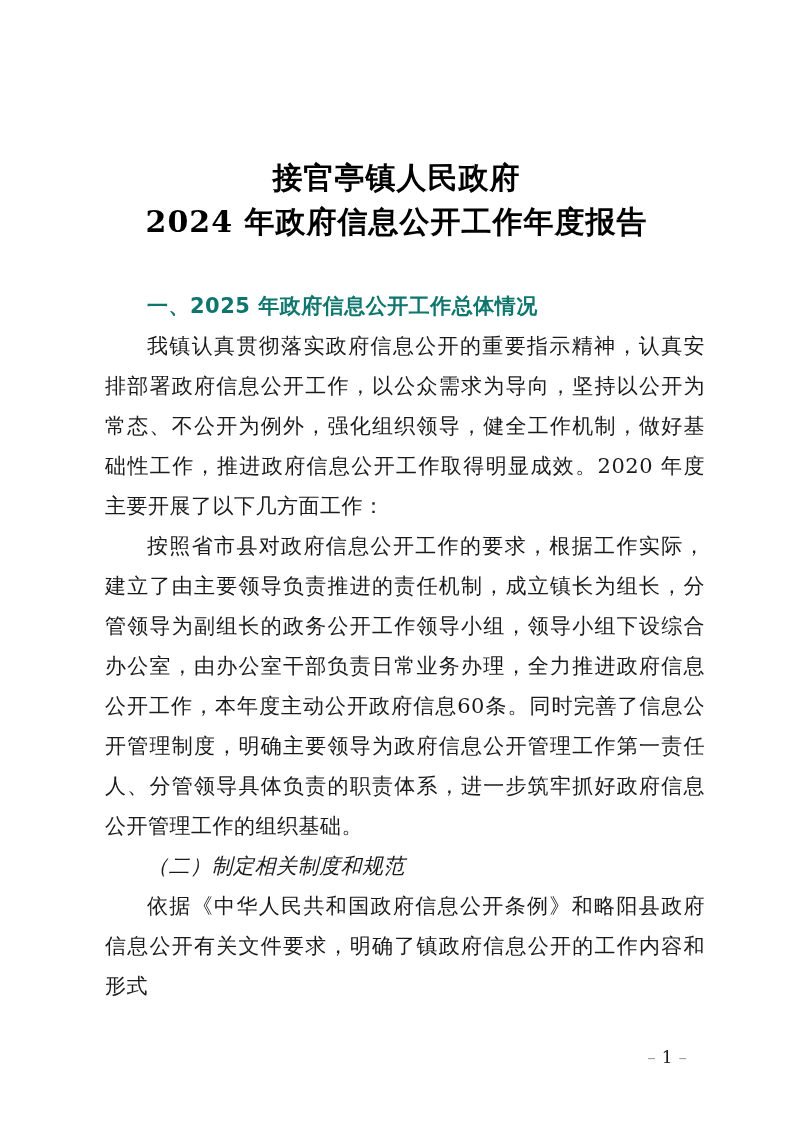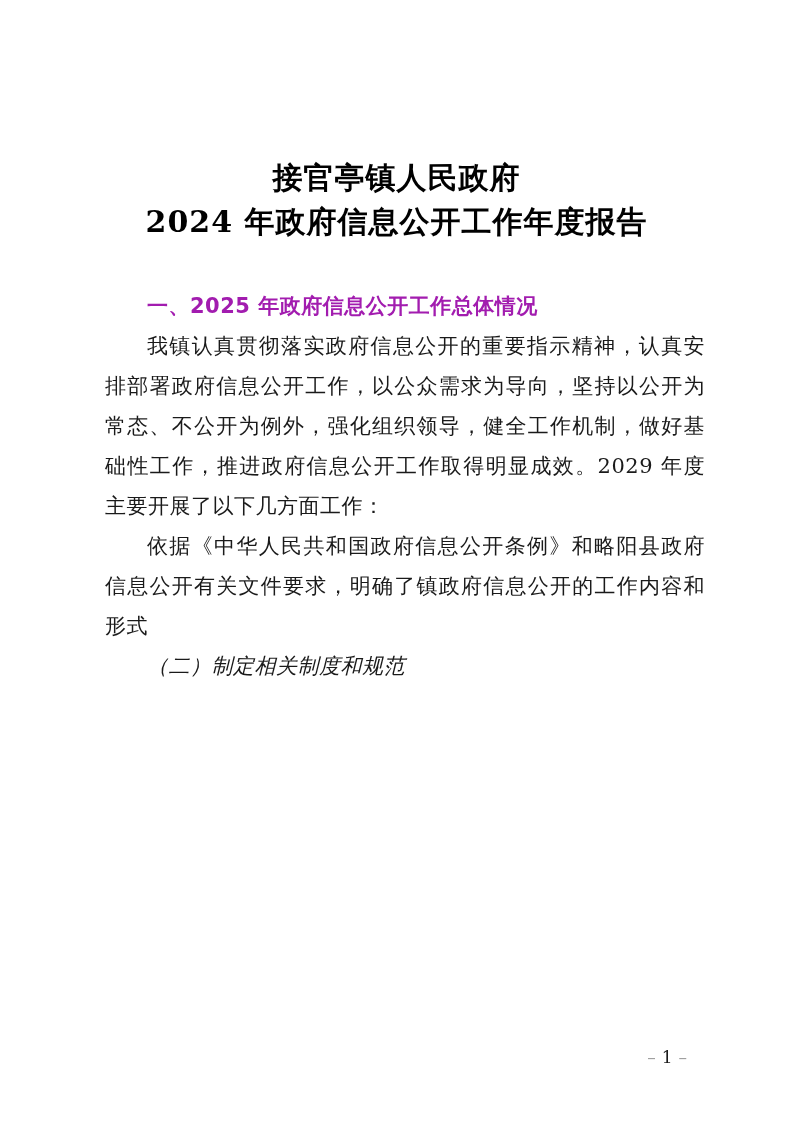--- a/index.html
+++ b/index.html
@@ -32,21 +32,21 @@
   }
   .sec {
     font-size: 21px;
     line-height: 40px;
     letter-spacing: 0.5px;
   }
   .heading1 {
     font-family: "DejaVu Sans", "Liberation Sans", sans-serif;
     font-weight: bold;
     text-indent: 2em;
-    color: #a21caf;
+    color: #0f766e;
   }
   .heading2 {
     text-indent: 2em;
     font-style: italic;
   }
   .paragraph {
     text-indent: 2em;
     text-align: justify;
     text-justify: inter-character;
   }
@@ -70,22 +70,23 @@
 
 <div class="page">
 
   <div class="doc-title">
     <div>接官亭镇人民政府</div>
     <div>2024 年政府信息公开工作年度报告</div>
   </div>
 
   <div class="content">
       <div class="sec heading1">一、2025 年政府信息公开工作总体情况</div>
-      <div class="sec paragraph">我镇认真贯彻落实政府信息公开的重要指示精神，认真安排部署政府信息公开工作，以公众需求为导向，坚持以公开为常态、不公开为例外，强化组织领导，健全工作机制，做好基础性工作，推进政府信息公开工作取得明显成效。2029 年度主要开展了以下几方面工作：</div>
+      <div class="sec paragraph">我镇认真贯彻落实政府信息公开的重要指示精神，认真安排部署政府信息公开工作，以公众需求为导向，坚持以公开为常态、不公开为例外，强化组织领导，健全工作机制，做好基础性工作，推进政府信息公开工作取得明显成效。2020 年度主要开展了以下几方面工作：</div>
+      <div class="sec paragraph">按照省市县对政府信息公开工作的要求，根据工作实际，建立了由主要领导负责推进的责任机制，成立镇长为组长，分管领导为副组长的政务公开工作领导小组，领导小组下设综合办公室，由办公室干部负责日常业务办理，全力推进政府信息公开工作，本年度主动公开政府信息60条。同时完善了信息公开管理制度，明确主要领导为政府信息公开管理工作第一责任人、分管领导具体负责的职责体系，进一步筑牢抓好政府信息公开管理工作的组织基础。</div>
+      <div class="sec heading2">（二）制定相关制度和规范</div>
       <div class="sec paragraph">依据《中华人民共和国政府信息公开条例》和略阳县政府信息公开有关文件要求，明确了镇政府信息公开的工作内容和形式</div>
-      <div class="sec heading2">（二）制定相关制度和规范</div>
     </div>
 
   <div class="page-number">
     <span class="dash">–</span><span>1</span><span class="dash">–</span>
   </div>
 
 </div>
 
 </body></html>

